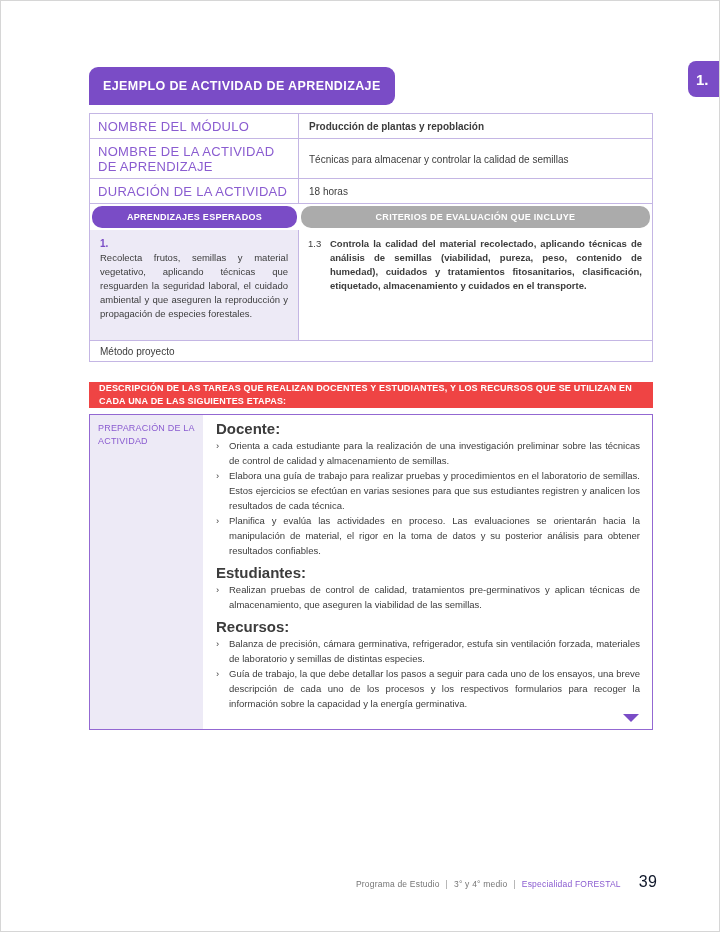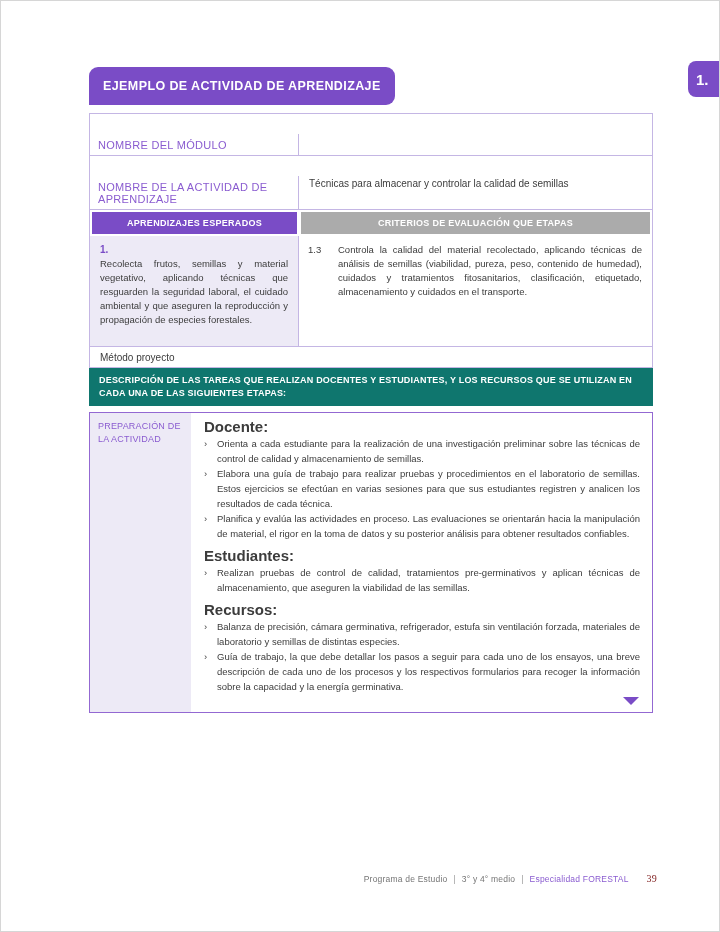--- a/index.html
+++ b/index.html
@@ -23,107 +23,112 @@
     display:inline-block;margin-top:66px;height:30px;line-height:30px;
     padding:4px 14px;background:#7a4cc6;color:#fff;font-weight:bold;
     font-size:12.5px;letter-spacing:0.4px;border-radius:9px 9px 9px 0;
   }
 
   
   .info-table{margin-top:8px;border:1px solid #c4b6e4;box-sizing:border-box;}
   .it-row{display:grid;grid-template-columns:209px 1fr;border-bottom:1px solid #c4b6e4;}
   .it-row:last-child{border-bottom:none;}
   .it-label{
-    padding:5px 8px 4px 8px;color:#8a5cd0;font-size:11px;letter-spacing:0.3px;
-    border-right:1px solid #c4b6e4;display:flex;align-items:center;margin-top:20px;
+    padding:5px 8px 4px 8px;color:#8a5cd0;font-size:13px;letter-spacing:0.3px;
+    border-right:1px solid #c4b6e4;display:flex;align-items:center;
   }
   .it-value{padding:5px 10px 4px 10px;font-size:10px;display:flex;align-items:center;}
   .bold{font-weight:bold;}
 
   .heads-row{display:grid;grid-template-columns:209px 1fr;}
   .head{
     margin:2px;padding:6px 4px;color:#ffffff;font-weight:bold;text-align:center;
-    font-size:9px;letter-spacing:0.3px;
+    font-size:9px;letter-spacing:0.3px;border-radius:10px;
   }
   .head-left{background:#7a4cc6;}
   .head-right{background:#ababab;}
 
   .content-row{display:grid;grid-template-columns:209px 1fr;border-bottom:1px solid #c4b6e4;min-height:110px;}
   .ae-cell{
     background:#edeaf6;border-right:1px solid #c4b6e4;
     padding:7px 10px;font-size:9.5px;line-height:14px;box-sizing:border-box;
   }
   .ae-num{color:#7a4cc6;font-weight:bold;font-size:10px;display:block;}
   .ae-text{text-align:justify;display:block;}
   .ce-cell{background:#fff;padding:7px 10px 7px 9px;box-sizing:border-box;}
-  .ce-wrap{display:flex;font-size:9.5px;line-height:14px;gap:8px;}
+  .ce-wrap{display:flex;font-size:9.5px;line-height:14px;}
   .ce-num{width:22px;flex:none;}
-  .ce-text{flex:1;text-align:justify;}
+  .ce-text{flex:1;text-align:justify;font-weight:bold;}
 
   
   .banner{
-    margin-top:0;background:#0f766e;color:#fff;font-weight:bold;
-    font-size:9px;line-height:13px;letter-spacing:0.2px;padding:6px 10px;
+    margin-top:20px;background:#ef4444;color:#fff;font-weight:bold;
+    font-size:9px;line-height:13px;letter-spacing:0.2px;padding:0 10px;
     box-sizing:border-box;
   }
 
   
   .prep-table{margin-top:6px;display:flex;border:1px solid #9368d2;box-sizing:border-box;}
   .stage-col{
-    width:101px;flex:none;background:#edeaf6;padding:7px 6px 2px 8px;
+    width:113px;flex:none;background:#edeaf6;padding:7px 6px 2px 8px;
     color:#8a5cd0;font-size:9px;line-height:13px;letter-spacing:0.2px;box-sizing:border-box;
   }
   .prep-content{flex:1;padding:5px 12px 4px 13px;box-sizing:border-box;}
   .sec-heading{font-weight:bold;font-size:15px;line-height:15px;margin:7px 0 2px 0;}
   .sec-heading.first{margin-top:1px;}
   .bullet{display:flex;font-size:9.5px;line-height:15px;}
   .bullet .marker{width:13px;flex:none;}
   .bullet .btext{flex:1;text-align:justify;}
   .continuation-arrow{
     width:0;height:0;border-left:8px solid transparent;border-right:8px solid transparent;
     border-top:8px solid #7a4cc6;margin:3px 1px 3px auto;
   }
 
   
   .footer{
     position:absolute;top:872px;right:62px;display:flex;align-items:baseline;
     font-size:8.5px;color:#757575;letter-spacing:0.2px;white-space:nowrap;justify-content:space-between;
   }
   .footer .sep{margin:0 6px;color:#9a9a9a;}
   .footer .specialty{color:#8a5cd0;}
-  .footer .page-num{color:#7f1d1d;font-size:10px;margin-left:18px;font-family:Liberation Serif, serif;}
+  .footer .page-num{color:#0f172a;font-size:16px;margin-left:18px;}
 </style>
 </head>
 <body>
 
 <div class="page">
 
   <div class="chapter-tab">
     <span>1.</span>
   </div>
 
   <div class="content">
 
     <div class="title-tab">EJEMPLO DE ACTIVIDAD DE APRENDIZAJE</div>
 
     <div class="info-table">
 
       <div class="it-row">
         <div class="it-label">NOMBRE DEL MÓDULO</div>
+        <div class="it-value bold">Producción de plantas y repoblación</div>
       </div>
 
       <div class="it-row">
         <div class="it-label">NOMBRE DE LA ACTIVIDAD DE APRENDIZAJE</div>
         <div class="it-value">Técnicas para almacenar y controlar la calidad de semillas</div>
       </div>
 
+      <div class="it-row">
+        <div class="it-label">DURACIÓN DE LA ACTIVIDAD</div>
+        <div class="it-value">18 horas</div>
+      </div>
 
       <div class="heads-row">
         <div class="head head-left">APRENDIZAJES ESPERADOS</div>
-        <div class="head head-right">CRITERIOS DE EVALUACIÓN QUE ETAPAS</div>
+        <div class="head head-right">CRITERIOS DE EVALUACIÓN QUE INCLUYE</div>
       </div>
 
       <div class="content-row">
         <div class="ae-cell">
           <span class="ae-num">1.</span>
           <span class="ae-text">Recolecta frutos, semillas y material vegetativo, aplicando técnicas que resguarden la seguridad laboral, el cuidado ambiental y que aseguren la reproducción y propagación de especies forestales.</span>
         </div>
         <div class="ce-cell">
           <div class="ce-wrap">
             <span class="ce-num">1.3</span>

